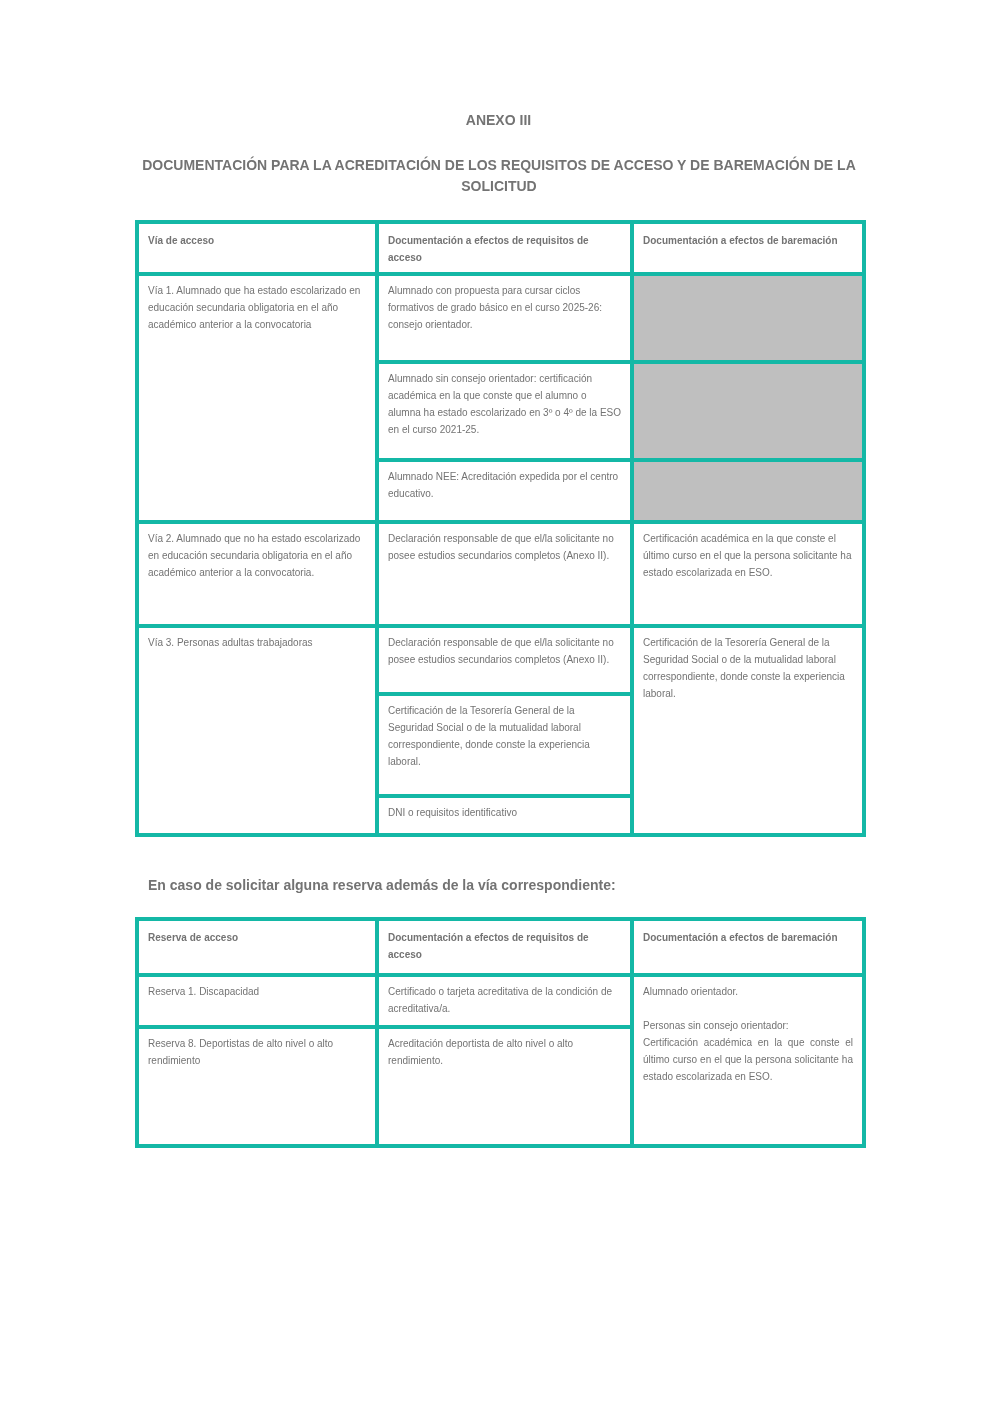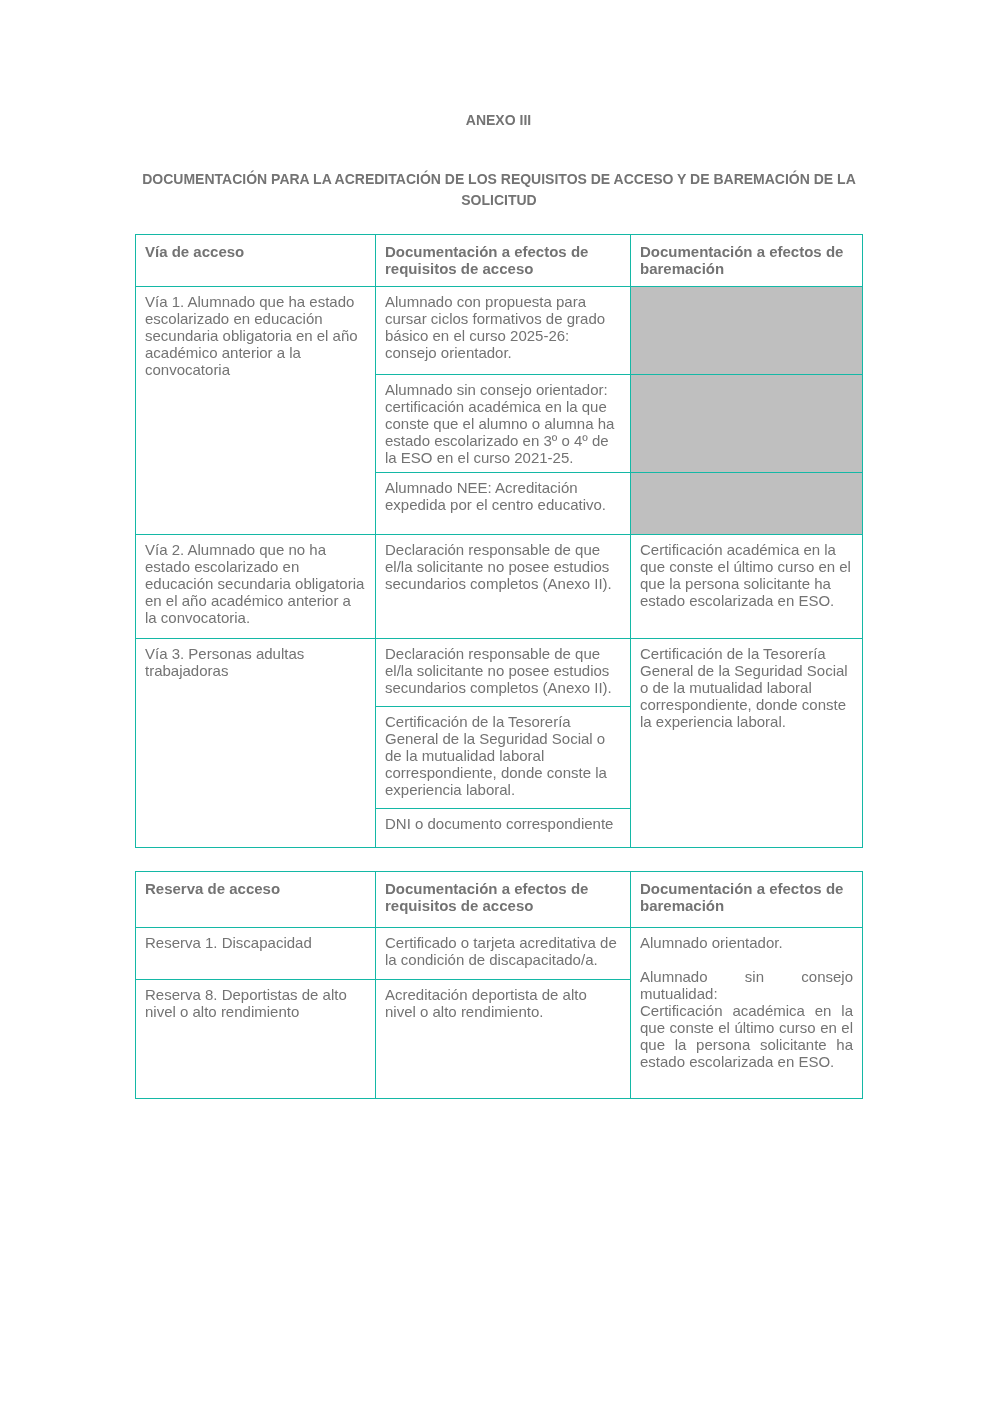--- a/index.html
+++ b/index.html
@@ -27,38 +27,38 @@
   .title {
     text-align: center;
     font-weight: bold;
     font-size: 14px;
     margin: 0;
   }
   .subtitle {
     position: relative;
     width: 780px;
     margin-left: -26px;
-    margin-top: 40px;
+    margin-top: 26px;
     text-align: center;
     font-weight: bold;
     font-size: 14px;
     line-height: 21px;
   }
   table.grid {
     border-collapse: collapse;
     table-layout: fixed;
     width: 727px;
     margin-top: 23px;
   }
   table.grid th, table.grid td {
-    border: 1px solid #14b8a6;
+    border: 4px solid #14b8a6;
     padding: 6px 9px;
     vertical-align: top;
     text-align: left;
-    font-size: 15px;
+    font-size: 10px;
     font-weight: normal;
     overflow: hidden;
   }
   table.grid th {
     font-weight: bold;
     padding-top: 8px;
   }
   .vmid { vertical-align: middle; }
   .j { text-align: justify; }
   .shaded { background: #bfbfbf; }
@@ -114,44 +114,45 @@
         </tr>
         <tr style="height:68px">
           <td rowspan="3" class="vmid">Vía 3. Personas adultas trabajadoras</td>
           <td class="j">Declaración responsable de que el/la solicitante no posee estudios secundarios completos (Anexo II).</td>
           <td rowspan="3" class="vmid j">Certificación de la Tesorería General de la Seguridad Social o de la mutualidad laboral correspondiente, donde conste la experiencia laboral.</td>
         </tr>
         <tr style="height:102px">
           <td>Certificación de la Tesorería General de la Seguridad Social o de la mutualidad laboral correspondiente, donde conste la experiencia laboral.</td>
         </tr>
         <tr style="height:39px">
-          <td>DNI o documento correspondiente</td>
+          <td>DNI o requisitos identificativo</td>
         </tr>
       </tbody>
     </table>
 
+    <div class="section-heading">En caso de solicitar alguna reserva además de la vía correspondiente:</div>
 
     <table class="grid grid2">
       <colgroup>
         <col style="width:240px">
         <col style="width:255px">
         <col style="width:232px">
       </colgroup>
       <tbody>
         <tr style="height:56px">
           <th>Reserva de acceso</th>
           <th>Documentación a efectos de requisitos de acceso</th>
           <th>Documentación a efectos de baremación</th>
         </tr>
         <tr style="height:52px">
           <td class="vmid">Reserva 1. Discapacidad</td>
-          <td class="vmid j">Certificado o tarjeta acreditativa de la condición de discapacitado/a.</td>
+          <td class="vmid j">Certificado o tarjeta acreditativa de la condición de acreditativa/a.</td>
           <td rowspan="2">
             <div>Alumnado orientador.</div>
-            <div class="para-gap j">Alumnado sin consejo mutualidad:</div>
+            <div class="para-gap j">Personas sin consejo orientador:</div>
             <div class="j">Certificación académica en la que conste el último curso en el que la persona solicitante ha estado escolarizada en ESO.</div>
           </td>
         </tr>
         <tr style="height:119px">
           <td class="vmid j">Reserva 8. Deportistas de alto nivel o alto rendimiento</td>
           <td class="vmid j">Acreditación deportista de alto nivel o alto rendimiento.</td>
         </tr>
       </tbody>
     </table>
 

